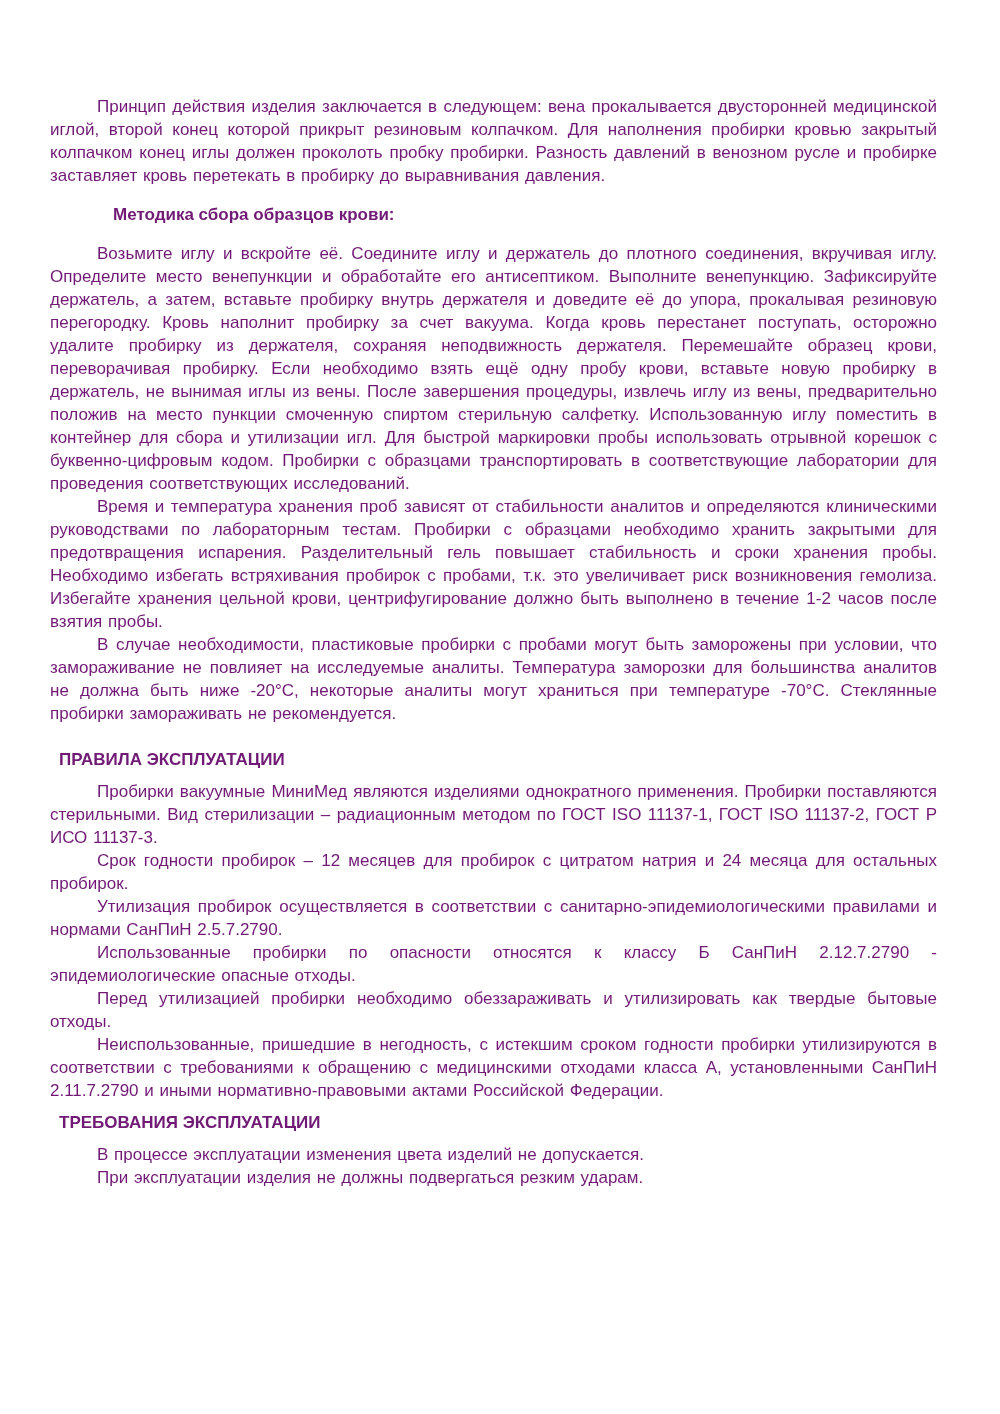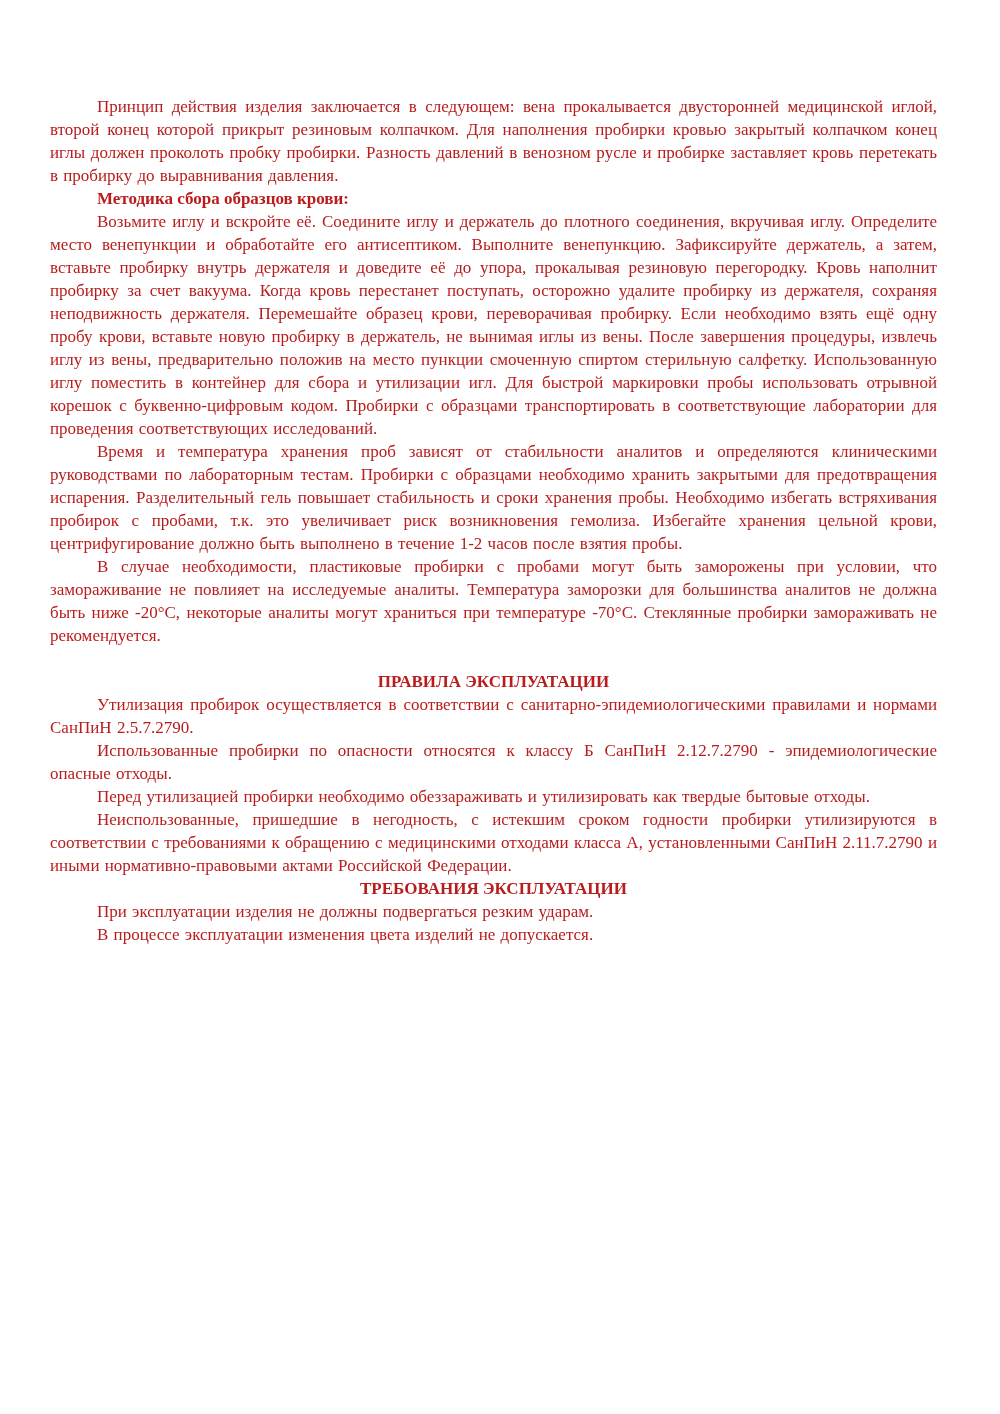--- a/index.html
+++ b/index.html
@@ -7,41 +7,41 @@
     padding: 0;
     background: #ffffff;
   }
   .page {
     position: relative;
     width: 1000px;
     height: 1414px;
     box-sizing: border-box;
     background: #ffffff;
     padding: 95px 63px 40px 50px;
-    font-family: Liberation Serif, serif;
+    font-family: Liberation Sans, sans-serif;
     font-size: 17px;
     line-height: 23px;
-    color: #b91c1c;
+    color: #701a75;
     overflow: hidden;
   }
   .para {
     margin: 0;
     text-align: justify;
     text-indent: 47px;
     word-spacing: 1px;
   }
   .h-inline {
-    margin: 0;
+    margin: 16px;
     text-align: left;
     text-indent: 47px;
     font-weight: bold;
   }
   .h-center {
-    margin: 0;
-    text-align: center;
+    margin: 9px;
+    text-align: left;
     text-indent: 0;
     font-weight: bold;
   }
   .gap-above {
     margin-top: 23px;
   }
 </style>
 </head>
 <body>
 
@@ -53,30 +53,32 @@
 
   <p class="para">Возьмите иглу и вскройте её. Соедините иглу и держатель до плотного соединения, вкручивая иглу. Определите место венепункции и обработайте его антисептиком. Выполните венепункцию. Зафиксируйте держатель, а затем, вставьте пробирку внутрь держателя и доведите её до упора, прокалывая резиновую перегородку. Кровь наполнит пробирку за счет вакуума. Когда кровь перестанет поступать, осторожно удалите пробирку из держателя, сохраняя неподвижность держателя. Перемешайте образец крови, переворачивая пробирку. Если необходимо взять ещё одну пробу крови, вставьте новую пробирку в держатель, не вынимая иглы из вены. После завершения процедуры, извлечь иглу из вены, предварительно положив на место пункции смоченную спиртом стерильную салфетку. Использованную иглу поместить в контейнер для сбора и утилизации игл. Для быстрой маркировки пробы использовать отрывной корешок с буквенно-цифровым кодом. Пробирки с образцами транспортировать в соответствующие лаборатории для проведения соответствующих исследований.</p>
 
 
   <p class="para">Время и температура хранения проб зависят от стабильности аналитов и определяются клиническими руководствами по лабораторным тестам. Пробирки с образцами необходимо хранить закрытыми для предотвращения испарения. Разделительный гель повышает стабильность и сроки хранения пробы. Необходимо избегать встряхивания пробирок с пробами, т.к. это увеличивает риск возникновения гемолиза. Избегайте хранения цельной крови, центрифугирование должно быть выполнено в течение 1-2 часов после взятия пробы.</p>
 
   <p class="para">В случае необходимости, пластиковые пробирки с пробами могут быть заморожены при условии, что замораживание не повлияет на исследуемые аналиты. Температура заморозки для большинства аналитов не должна быть ниже -20°С, некоторые аналиты могут храниться при температуре -70°С. Стеклянные пробирки замораживать не рекомендуется.</p>
 
   <p class="h-center gap-above">ПРАВИЛА ЭКСПЛУАТАЦИИ</p>
 
+  <p class="para">Пробирки вакуумные МиниМед являются изделиями однократного применения. Пробирки поставляются стерильными. Вид стерилизации – радиационным методом по ГОСТ ISO 11137-1, ГОСТ ISO 11137-2, ГОСТ Р ИСО 11137-3.</p>
 
+  <p class="para">Срок годности пробирок – 12 месяцев для пробирок с цитратом натрия и 24 месяца для остальных пробирок.</p>
 
 
   <p class="para">Утилизация пробирок осуществляется в соответствии с санитарно-эпидемиологическими правилами и нормами СанПиН 2.5.7.2790.</p>
 
   <p class="para">Использованные пробирки по опасности относятся к классу Б СанПиН 2.12.7.2790 - эпидемиологические опасные отходы.</p>
 
   <p class="para">Перед утилизацией пробирки необходимо обеззараживать и утилизировать как твердые бытовые отходы.</p>
 
   <p class="para">Неиспользованные, пришедшие в негодность, с истекшим сроком годности пробирки утилизируются в соответствии с требованиями к обращению с медицинскими отходами класса А, установленными СанПиН 2.11.7.2790 и иными нормативно-правовыми актами Российской Федерации.</p>
 
   <p class="h-center">ТРЕБОВАНИЯ ЭКСПЛУАТАЦИИ</p>
 
+  <p class="para">В процессе эксплуатации изменения цвета изделий не допускается.</p>
+
   <p class="para">При эксплуатации изделия не должны подвергаться резким ударам.</p>
-
-  <p class="para">В процессе эксплуатации изменения цвета изделий не допускается.</p>
 
 </div>
 
 </body></html>

